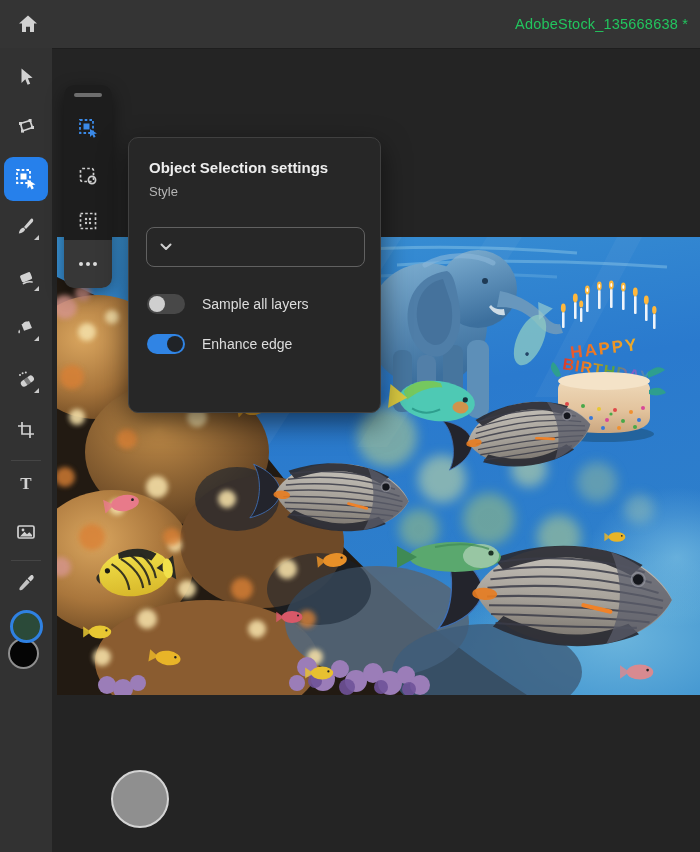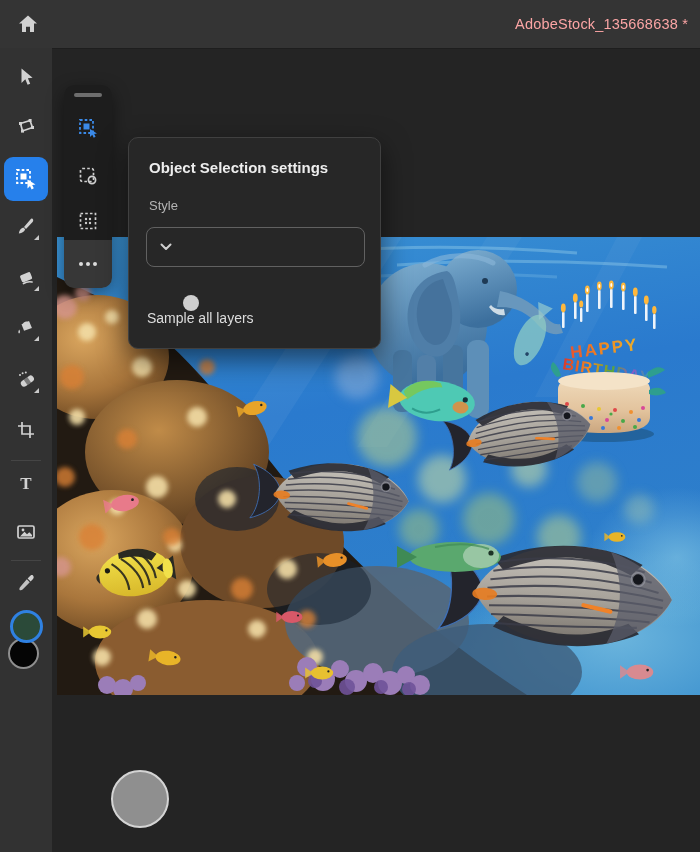--- a/index.html
+++ b/index.html
@@ -4,21 +4,21 @@
 <style>
   html,body{margin:0;padding:0;background:#111;}
   .screen{position:relative;width:700px;height:852px;background:#242424;overflow:hidden;
           font-family:"Liberation Sans",sans-serif;-webkit-font-smoothing:antialiased;}
   
   .topbar{position:absolute;left:0;top:0;width:700px;height:48px;background:#343434;
           border-bottom:1px solid #1e1e1e;display:flex;align-items:center;}
   .home-btn{position:absolute;left:14px;top:10px;width:28px;height:28px;display:flex;
             align-items:center;justify-content:center;border-radius:6px;cursor:pointer;}
   .doc-title{position:absolute;right:12px;top:0;height:48px;display:flex;align-items:center;
-             color:#fca5a5;font-size:14.5px;letter-spacing:.2px;}
+             color:#22c55e;font-size:14.5px;letter-spacing:.2px;}
   
   .toolbar{position:absolute;left:0;top:48px;bottom:0;width:52px;background:#323232;}
   .tool{position:absolute;left:12px;width:28px;height:28px;display:flex;align-items:center;
         justify-content:center;cursor:pointer;}
   .tool svg{display:block;}
   .tool.selected{left:4px;width:44px;height:44px;background:#2680eb;border-radius:9px;}
   .corner-tri{position:absolute;right:1px;bottom:1px;width:0;height:0;
               border-left:5px solid transparent;border-bottom:5px solid #c9c9c9;}
   .tb-divider{position:absolute;left:11px;width:30px;height:1px;background:#454545;}
   .swatch{position:absolute;border-radius:50%;box-sizing:border-box;cursor:pointer;}
@@ -31,30 +31,30 @@
   .flyout{position:absolute;left:64px;top:85px;width:48px;border-radius:10px;overflow:hidden;
           box-shadow:0 6px 18px rgba(0,0,0,.45);}
   .flyout-main{position:relative;height:155px;background:#1d1d1d;}
   .drag-handle{position:absolute;left:10px;top:8px;width:28px;height:4px;border-radius:2px;background:#6e6e6e;}
   .fly-tool{position:absolute;left:12px;width:24px;height:24px;display:flex;align-items:center;
             justify-content:center;cursor:pointer;}
   .flyout-more{position:relative;height:48px;background:#373737;display:flex;align-items:center;
                justify-content:center;gap:3px;cursor:pointer;}
   .flyout-more i{width:4px;height:4px;border-radius:50%;background:#dcdcdc;}
   
-  .panel{position:absolute;left:128px;top:137px;width:253px;height:212px;background:#272727;
+  .panel{position:absolute;left:128px;top:137px;width:253px;height:276px;background:#272727;
          border:1px solid #404040;border-radius:10px;box-shadow:0 10px 28px rgba(0,0,0,.55);
          box-sizing:border-box;}
   .panel-title{position:absolute;left:20px;top:21px;font-size:15px;font-weight:700;color:#ededed;}
-  .style-label{position:absolute;left:20px;top:60px;font-size:13px;color:#b5b5b5;}
+  .style-label{position:absolute;left:20px;top:46px;font-size:13px;color:#b5b5b5;}
   .dropdown{position:absolute;left:17px;top:89px;width:219px;height:40px;box-sizing:border-box;
             border:1px solid #616161;border-radius:8px;display:flex;align-items:center;
             padding:0 13px;cursor:pointer;}
   .dropdown-value{flex:1;font-size:15px;color:#e6e6e6;}
-  .toggle-row{position:absolute;left:18px;height:22px;display:flex;align-items:center;gap:17px;flex-direction:column;}
+  .toggle-row{position:absolute;left:18px;height:22px;display:flex;align-items:center;gap:17px;}
   .toggle-row.r0{top:155px;} .toggle-row.r1{top:195px;} .toggle-row.r2{top:234px;}
   .toggle{position:relative;width:38px;height:20px;border-radius:10px;background:#484848;cursor:pointer;}
   .toggle .knob{position:absolute;left:2px;top:2px;width:16px;height:16px;border-radius:50%;background:#cfcfcf;}
   .toggle.on{background:#3084e4;}
   .toggle.on .knob{left:auto;right:2px;background:#202327;}
   .toggle-label{font-size:14px;color:#dddddd;}
   
   .brush-cursor{position:absolute;left:111px;top:770px;width:58px;height:58px;border-radius:50%;
                 background:#8f8f8f;border:2px solid #d4d4d4;box-sizing:border-box;}
   .icon-stroke{stroke:#d2d2d2;fill:none;stroke-width:1.7;}
@@ -530,17 +530,23 @@
       <svg width="12" height="8" viewBox="0 0 12 8">
         <path d="M1.5 1.5 L6 6 L10.5 1.5" fill="none" stroke="#d0d0d0" stroke-width="2" stroke-linecap="round" stroke-linejoin="round"></path>
       </svg>
     </div>
     <div class="toggle-row r0">
       <div class="toggle">
           <div class="knob"></div>
         </div>
       <span class="toggle-label">Sample all layers</span>
     </div>
+    <div class="toggle-row r1">
+      <div class="toggle on">
+          <div class="knob"></div>
+        </div>
+      <span class="toggle-label">Enhance edge</span>
+    </div>
   </div>
 
   <div class="brush-cursor"></div>
 
 </div>
 
 </body></html>

